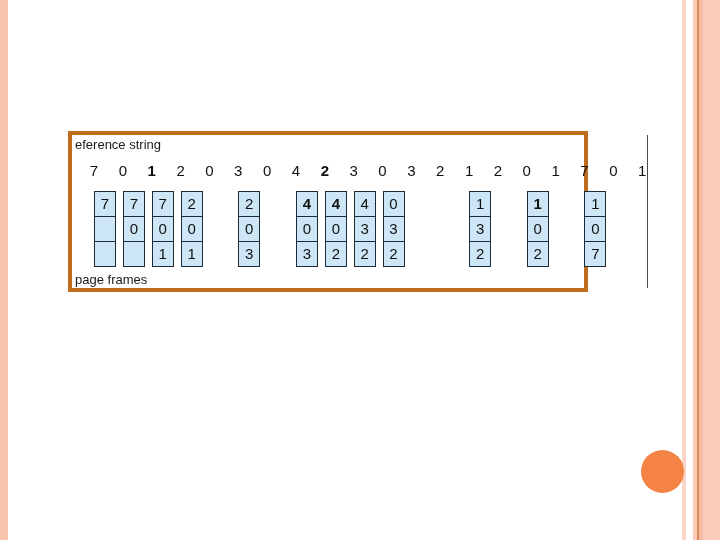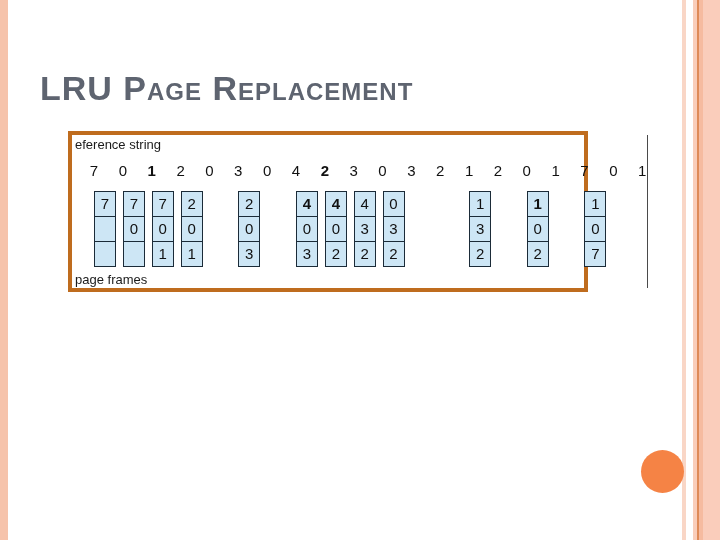--- a/index.html
+++ b/index.html
@@ -72,21 +72,20 @@
 
 <div class="slide">
 
   <div class="stripe stripe-left"></div>
   <div class="stripe stripe-r1"></div>
   <div class="stripe stripe-r2"></div>
   <div class="stripe stripe-rline"></div>
   <div class="stripe stripe-r3"></div>
   <div class="stripe stripe-rband"></div>
 
-  <h1 class="title">LRU Page Replacement</h1>
 
   <div class="figure">
     <span class="fig-label ref-label">eference string</span>
 
     <div class="layer" id="ref-row">
         <span class="refnum" style="left: 22px;">7</span>
         <span class="refnum" style="left: 50.85px;">0</span>
         <span class="refnum bold" style="left: 79.7px;">1</span>
         <span class="refnum" style="left: 108.55px;">2</span>
         <span class="refnum" style="left: 137.4px;">0</span>

